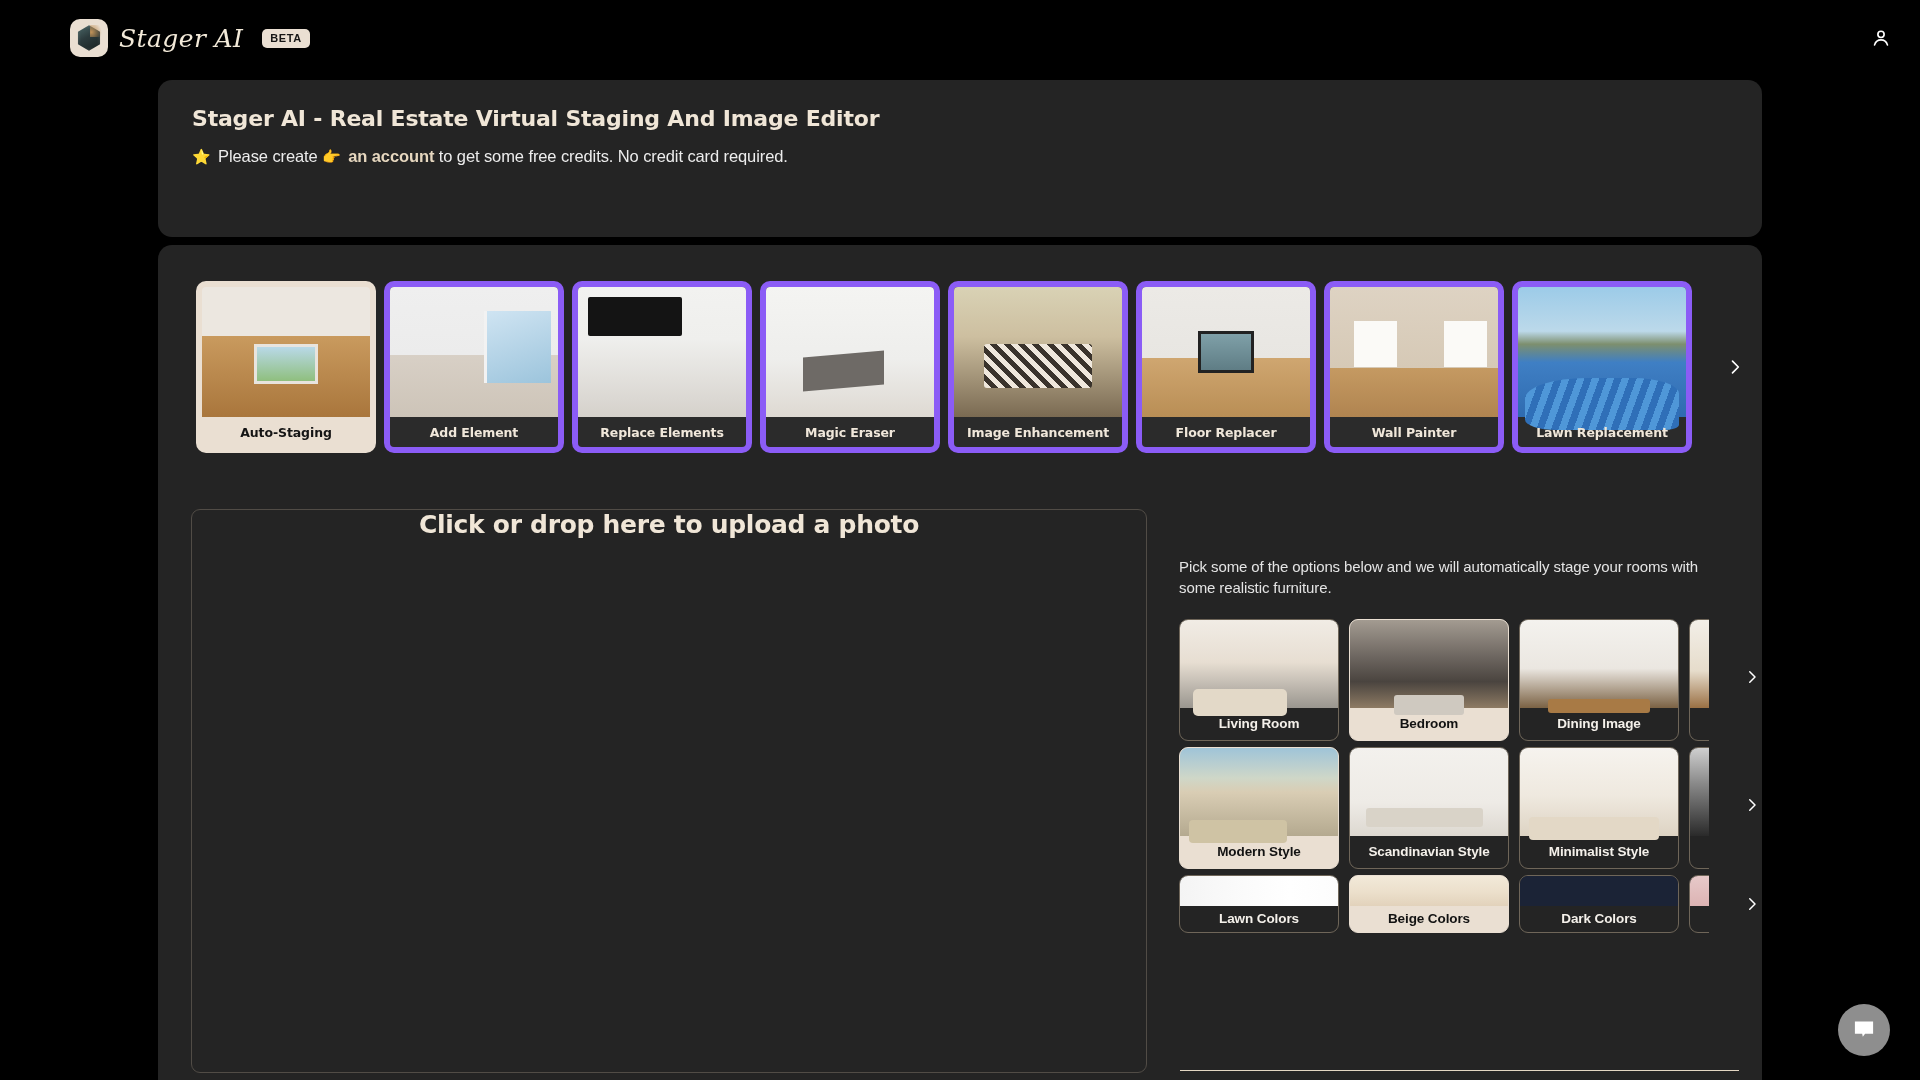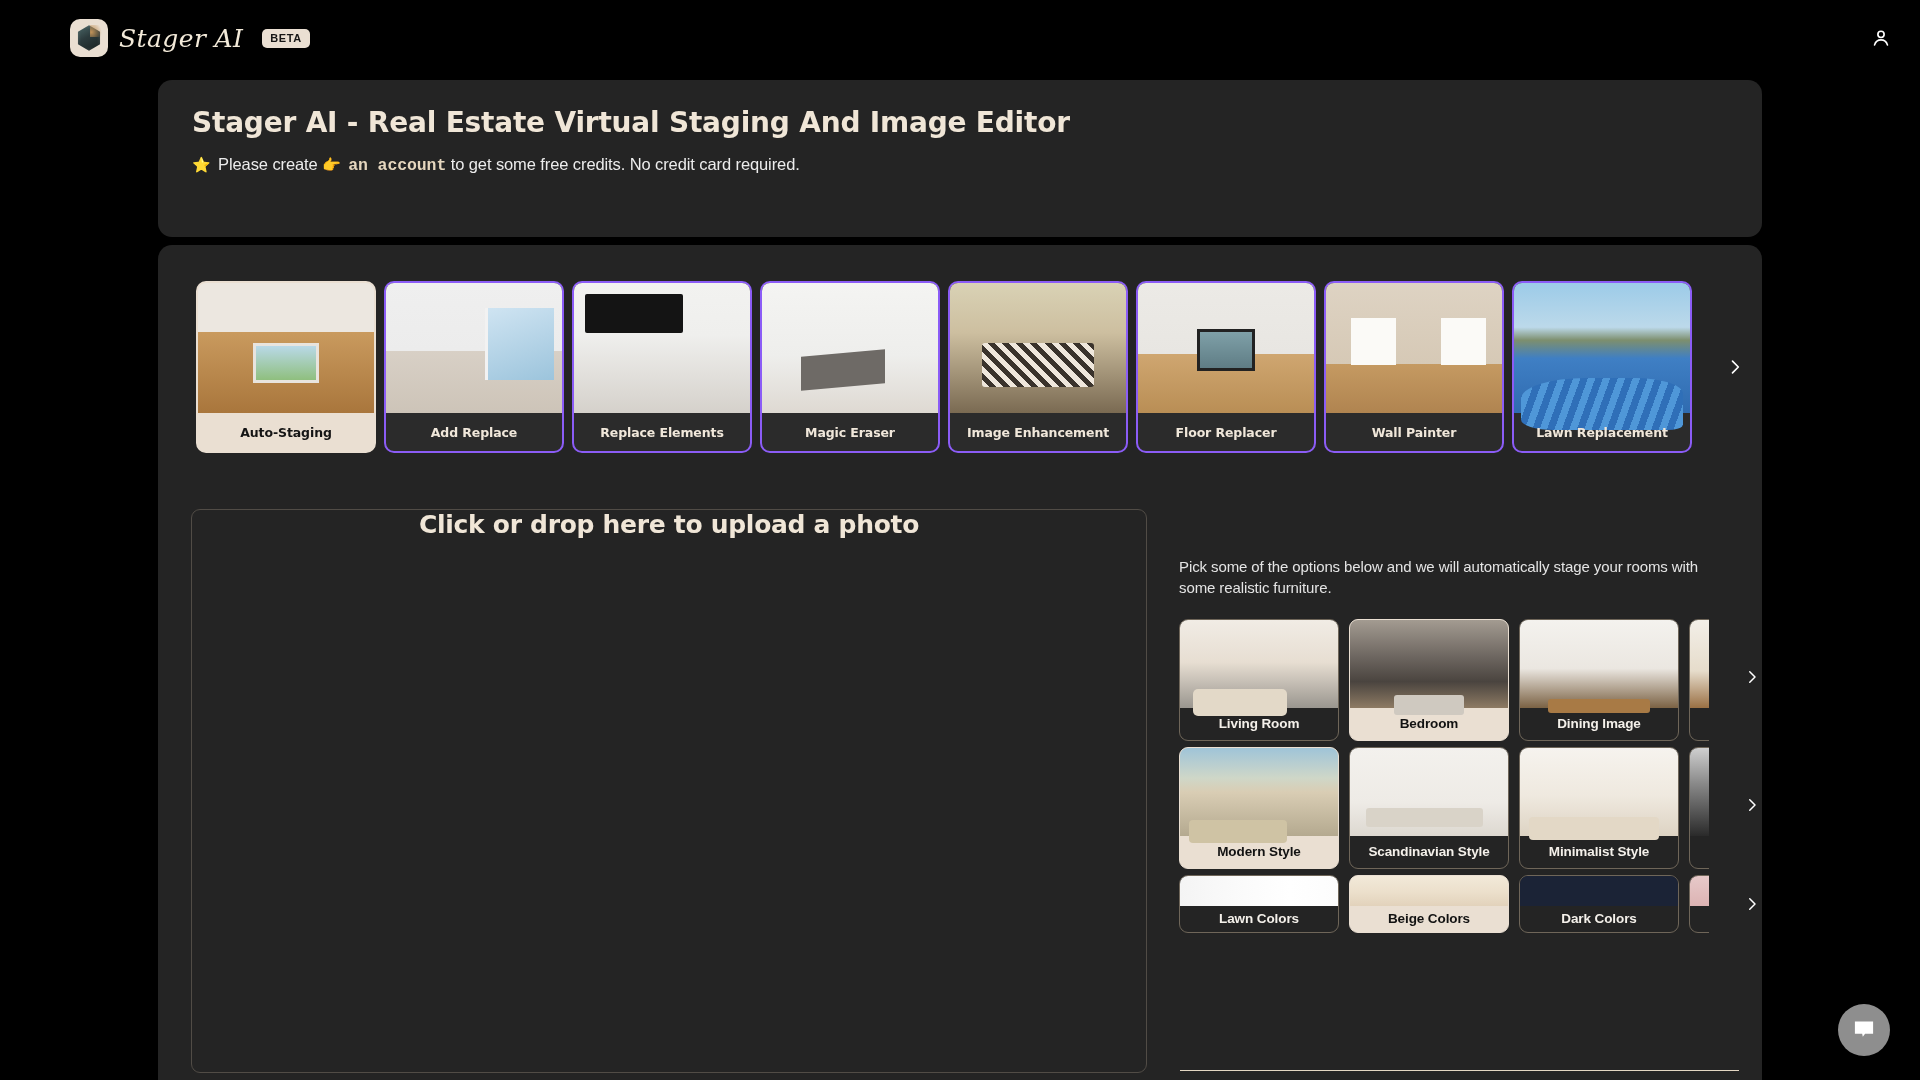--- a/index.html
+++ b/index.html
@@ -76,39 +76,38 @@
   .panel {
     position: absolute;
     background: #242424;
     border-radius: 14px;
   }
   .banner-panel { left: 158px; top: 80px; width: 1604px; height: 157px; padding: 26px 34px 0; }
   .main-panel   { left: 158px; top: 245px; width: 1604px; height: 900px; }
 
   .banner-title {
     font-family: "DejaVu Sans", sans-serif;
-    font-size: 28px;
+    font-size: 22px;
     font-weight: bold;
     color: #f0e6d7;
     letter-spacing: -.2px;
     margin-bottom: 12px;
   }
   .banner-line {
     font-size: 16.5px;
     color: #ececec;
     line-height: 1.62;
     letter-spacing: -.1px;
   }
   .banner-line .emoji { font-size: 15px; margin-right: 3px; }
   .acct-link {
     color: #e6d7bf;
     font-weight: bold;
     text-decoration: none;
     cursor: pointer;
-    font-family: Liberation Mono, monospace;
   }
 
   
   .tool-strip {
     position: absolute;
     left: 196px; top: 281px;
     width: 1515px; height: 172px;
     display: flex;
     gap: 8px;
     overflow: hidden;
@@ -116,21 +115,21 @@
   .tool-card {
     width: 180px;
     height: 172px;
     border-radius: 10px;
     background: #2b2b2b;
     overflow: hidden;
     display: flex;
     flex-direction: column;
     cursor: pointer;
     flex: 0 0 auto;
-    border: 2px solid #8b5cf6;
+    border: 6px solid #8b5cf6;
   }
   .tool-card.selected { background: #eadfd2; border-color: #eadfd2; }
   .tool-thumb { width: 100%; height: 130px; background-size: cover; background-position: center; }
   .tool-label {
     flex: 1;
     display: flex; align-items: center; justify-content: center;
     font-size: 12.5px;
     font-weight: bold;
     color: #f0e7da;
     font-family: "DejaVu Sans", sans-serif;
@@ -322,21 +321,21 @@
 
 <div class="panel main-panel"></div>
 
 <div class="tool-strip" id="tool-strip">
     <div class="tool-card selected">
       <div class="tool-thumb t-autostaging"></div>
       <div class="tool-label">Auto-Staging</div>
     </div>
     <div class="tool-card">
       <div class="tool-thumb t-addelement"></div>
-      <div class="tool-label">Add Replace</div>
+      <div class="tool-label">Add Element</div>
     </div>
     <div class="tool-card">
       <div class="tool-thumb t-replace"></div>
       <div class="tool-label">Replace Elements</div>
     </div>
     <div class="tool-card">
       <div class="tool-thumb t-magic"></div>
       <div class="tool-label">Magic Eraser</div>
     </div>
     <div class="tool-card">

